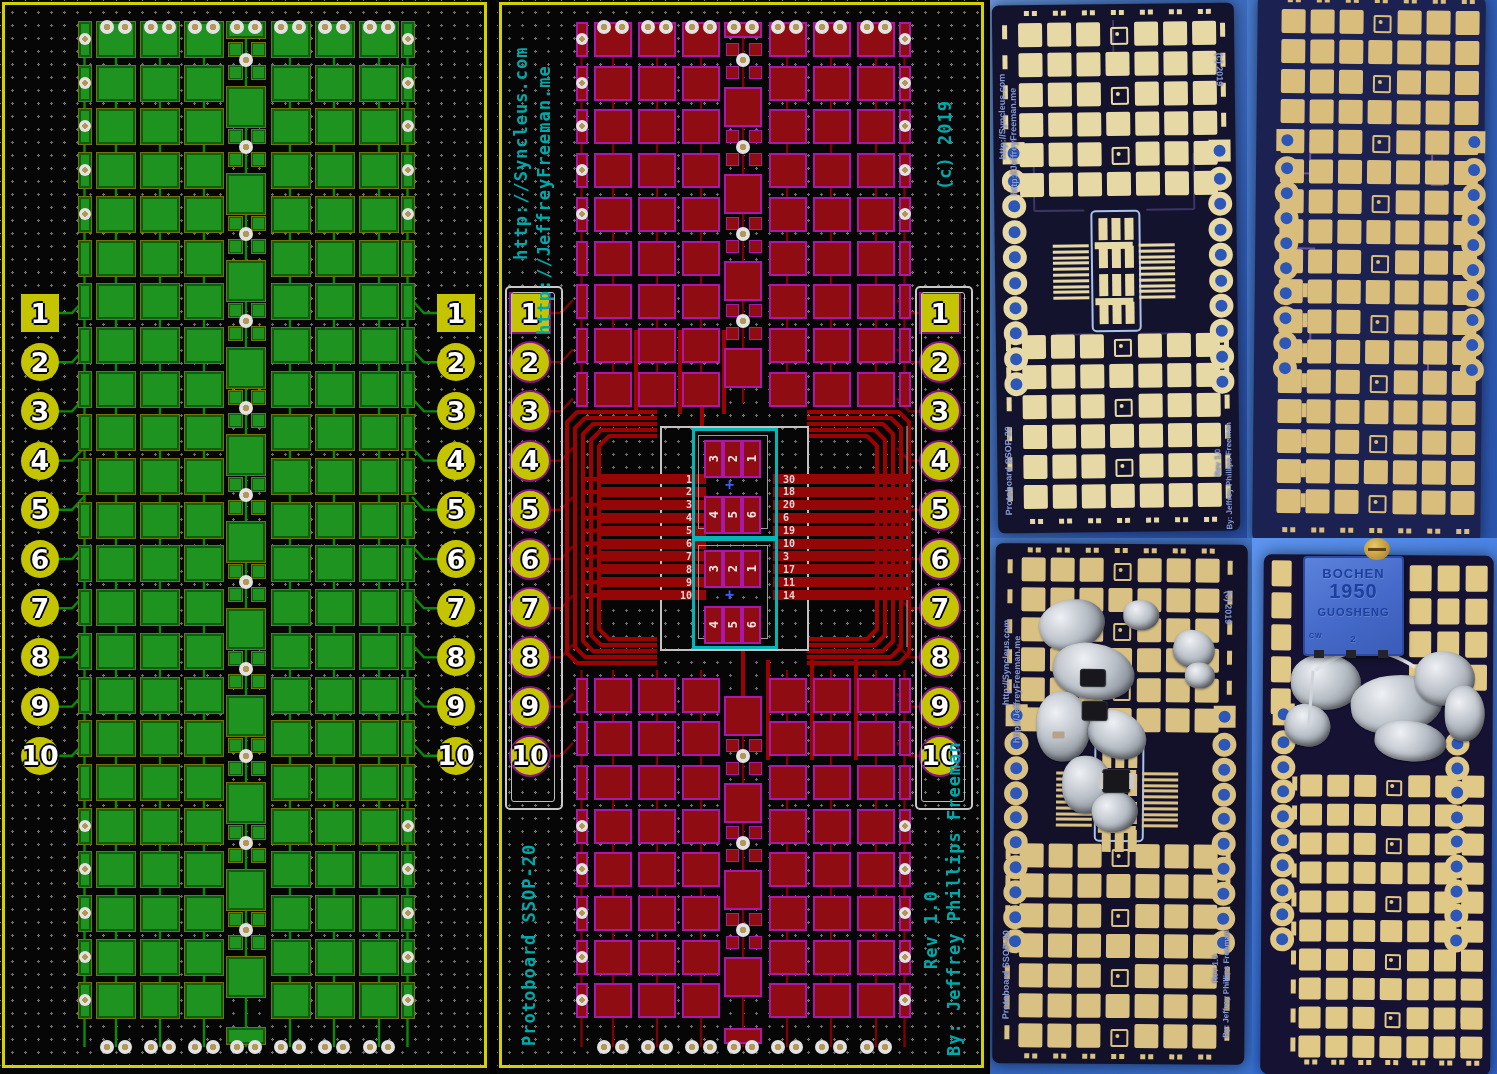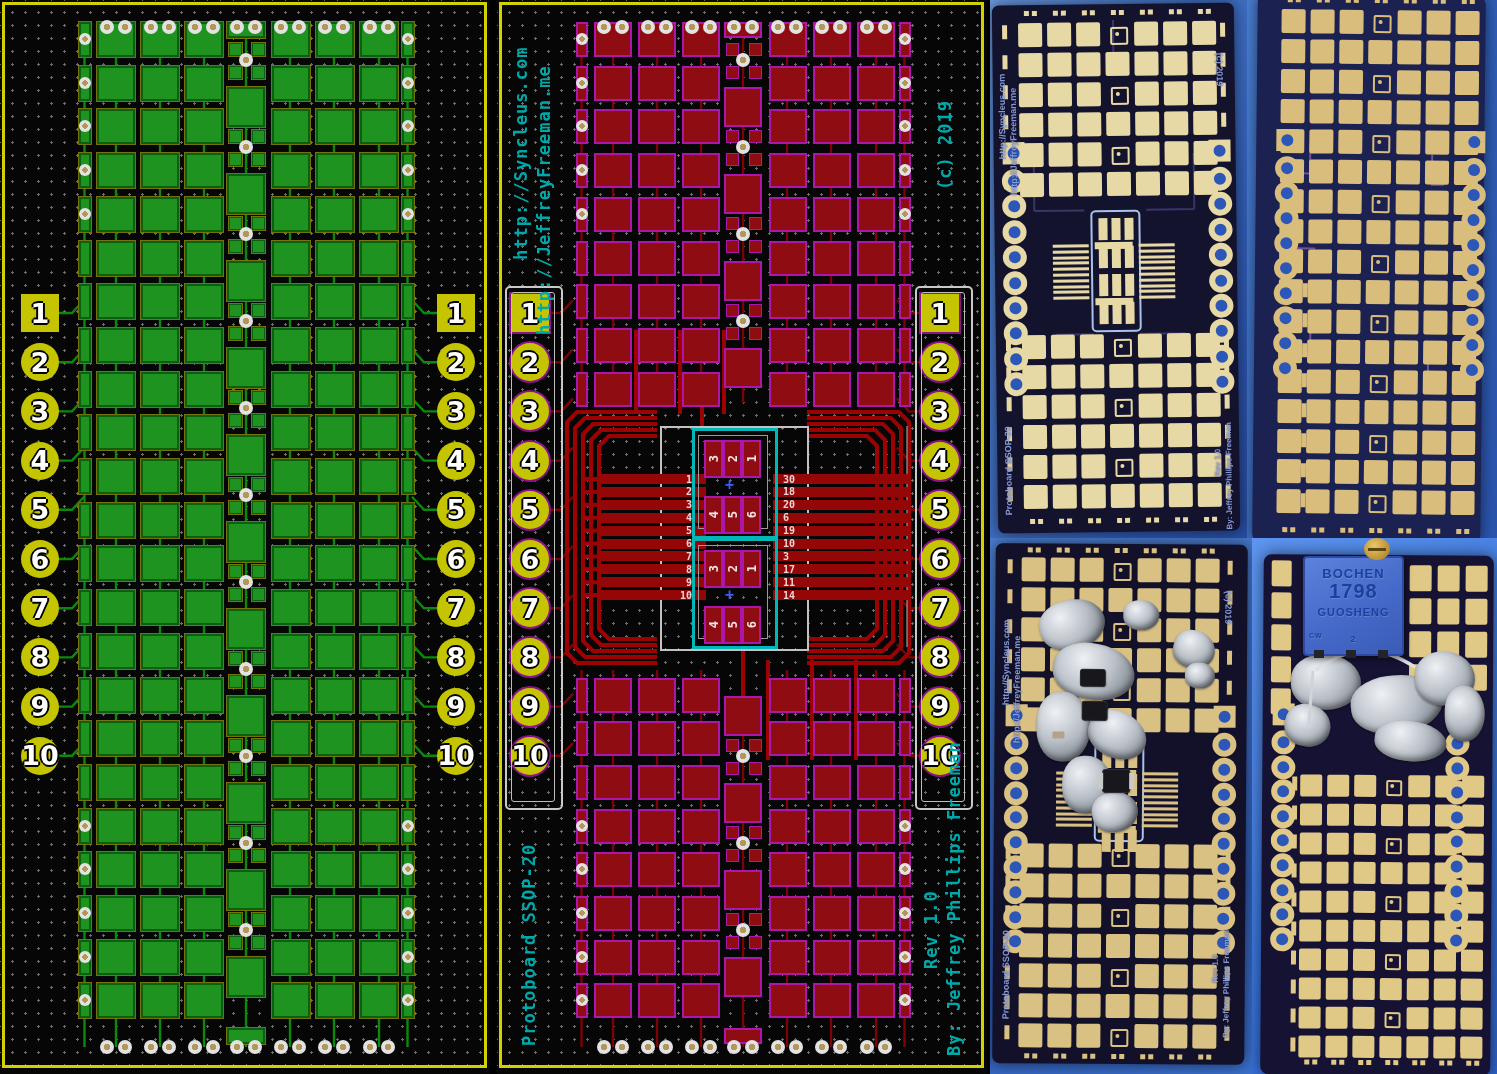--- a/index.html
+++ b/index.html
@@ -1680,21 +1680,21 @@
       <div class="abs blob" style="left:112px;top:166px;width:72px;height:40px;transform:rotate(5deg);"></div>
       <div class="abs blob" style="left:182px;top:130px;width:40px;height:56px;"></div>
       <svg class="wiresvg" style="left:0;top:0;" width="230" height="520">
         <path d="M52 116 Q 100 78 152 112" stroke="#dde1e6" stroke-width="3.5" fill="none"></path>
         <path d="M50 116 L46 172" stroke="#cfd4da" stroke-width="3" fill="none"></path>
       </svg>
     </div>
 
     <div class="trimmer" style="left:51px;top:18px;width:97px;height:96px;">
       <div class="tl" style="top:8px;font-size:13px;">BOCHEN</div>
-      <div class="tl" style="top:22px;font-size:20px;">1798</div>
+      <div class="tl" style="top:22px;font-size:20px;">1950</div>
       <div class="tl" style="top:48px;font-size:11px;">GUOSHENG</div>
       <div class="tl" style="top:74px;left:4px;width:20px;font-size:7px;text-align:left;">CW</div>
       <div class="tl" style="top:76px;font-size:9px;">2</div>
     </div>
     <div class="screw" style="left:112px;top:0px;width:26px;height:22px;"></div>
     <div class="abs" style="left:62px;top:112px;width:10px;height:8px;background:#23232b;"></div>
     <div class="abs" style="left:94px;top:112px;width:10px;height:8px;background:#23232b;"></div>
     <div class="abs" style="left:126px;top:112px;width:10px;height:8px;background:#23232b;"></div>
   </figure>
 

